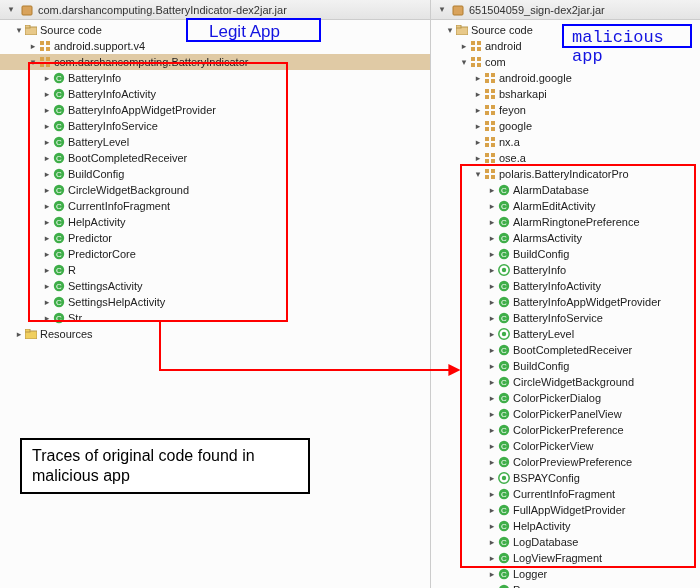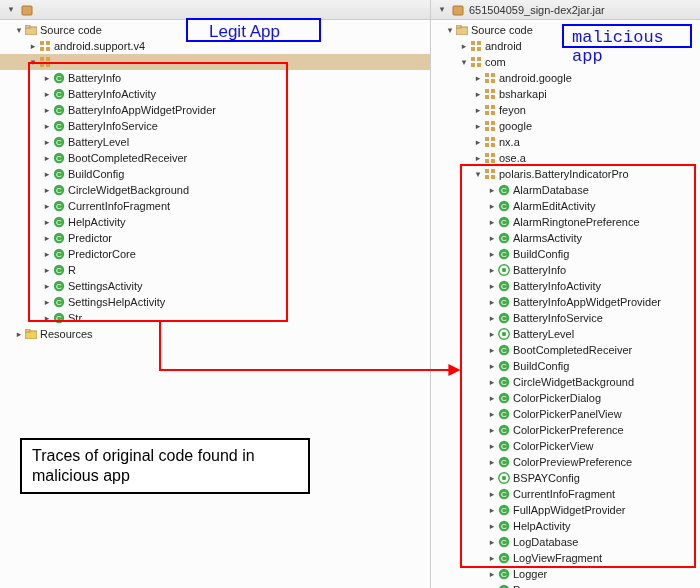--- a/index.html
+++ b/index.html
@@ -99,20 +99,21 @@
 <body>
 
 <div class="pane pane-left">
   <div class="pane-header">
     <span class="twisty">▾</span>
     <span class="ico ico-jar">
       <svg width="12" height="12">
           <rect x="1" y="2" width="10" height="9" rx="1" fill="#d9a35c" stroke="#b07c2e"></rect>
         </svg>
     </span>
+    <span>com.darshancomputing.BatteryIndicator-dex2jar.jar</span>
   </div>
   <div class="tree" id="tree-left">
       <div class="row">
         <span class="indent" style="width:14px"></span>
         <span class="twisty">▾</span>
         <span class="ico">
           <svg width="12" height="10">
             <rect x="0" y="2" width="12" height="8" fill="#e8c98a" stroke="#b8964a"></rect>
             <rect x="0" y="0" width="5" height="3" fill="#e8c98a" stroke="#b8964a"></rect>
           </svg>
@@ -136,20 +137,21 @@
         <span class="indent" style="width:28px"></span>
         <span class="twisty">▾</span>
         <span class="ico">
           <svg width="12" height="12">
             <rect x="1" y="1" width="4" height="4" fill="#d8a24a"></rect>
             <rect x="7" y="1" width="4" height="4" fill="#d8a24a"></rect>
             <rect x="1" y="7" width="4" height="4" fill="#d8a24a"></rect>
             <rect x="7" y="7" width="4" height="4" fill="#d8a24a"></rect>
           </svg>
         </span>
+        <span class="label">com.darshancomputing.BatteryIndicator</span>
       </div>
       <div class="row">
         <span class="indent" style="width:42px"></span>
         <span class="twisty">▸</span>
         <span class="ico">
           <svg width="12" height="12">
             <circle cx="6" cy="6" r="5.2" fill="#3fae49"></circle>
             <text x="6" y="9" font-size="8" fill="#fff" text-anchor="middle" font-family="Arial">C</text>
           </svg>
         </span>

